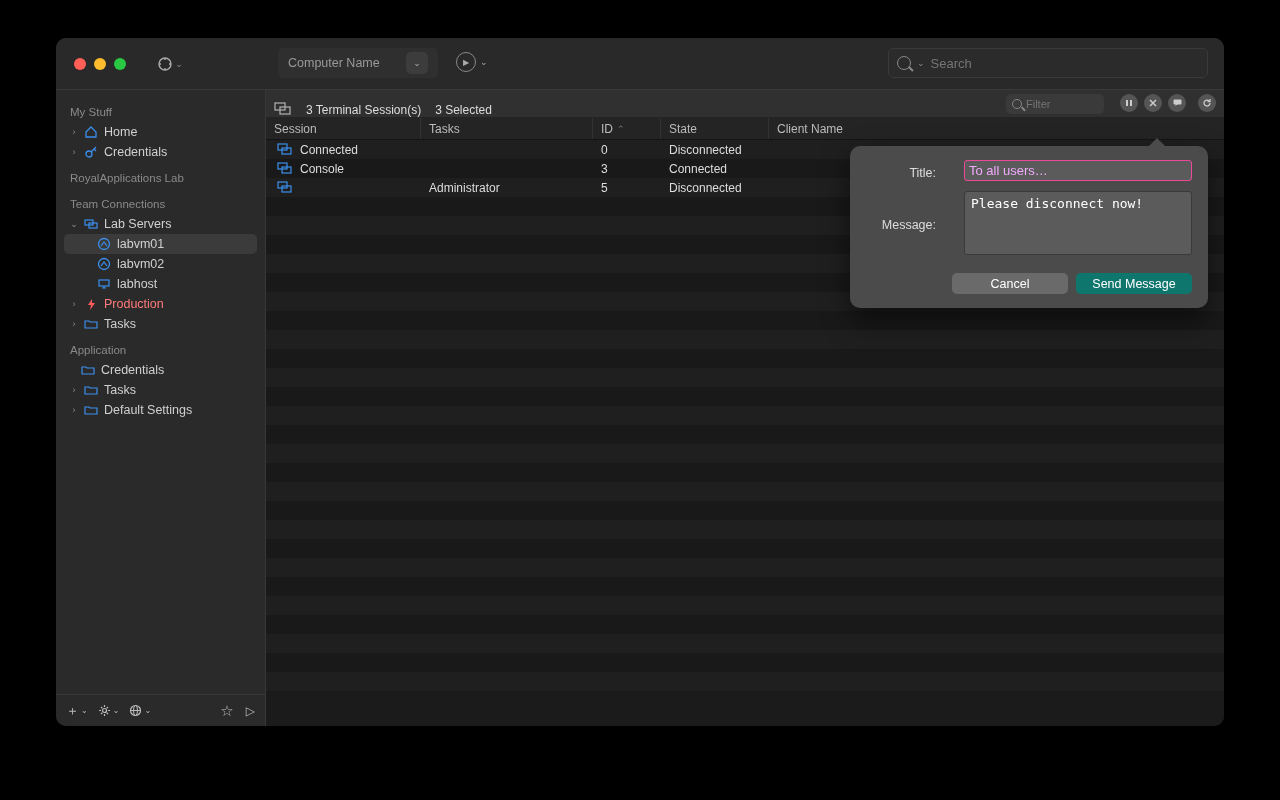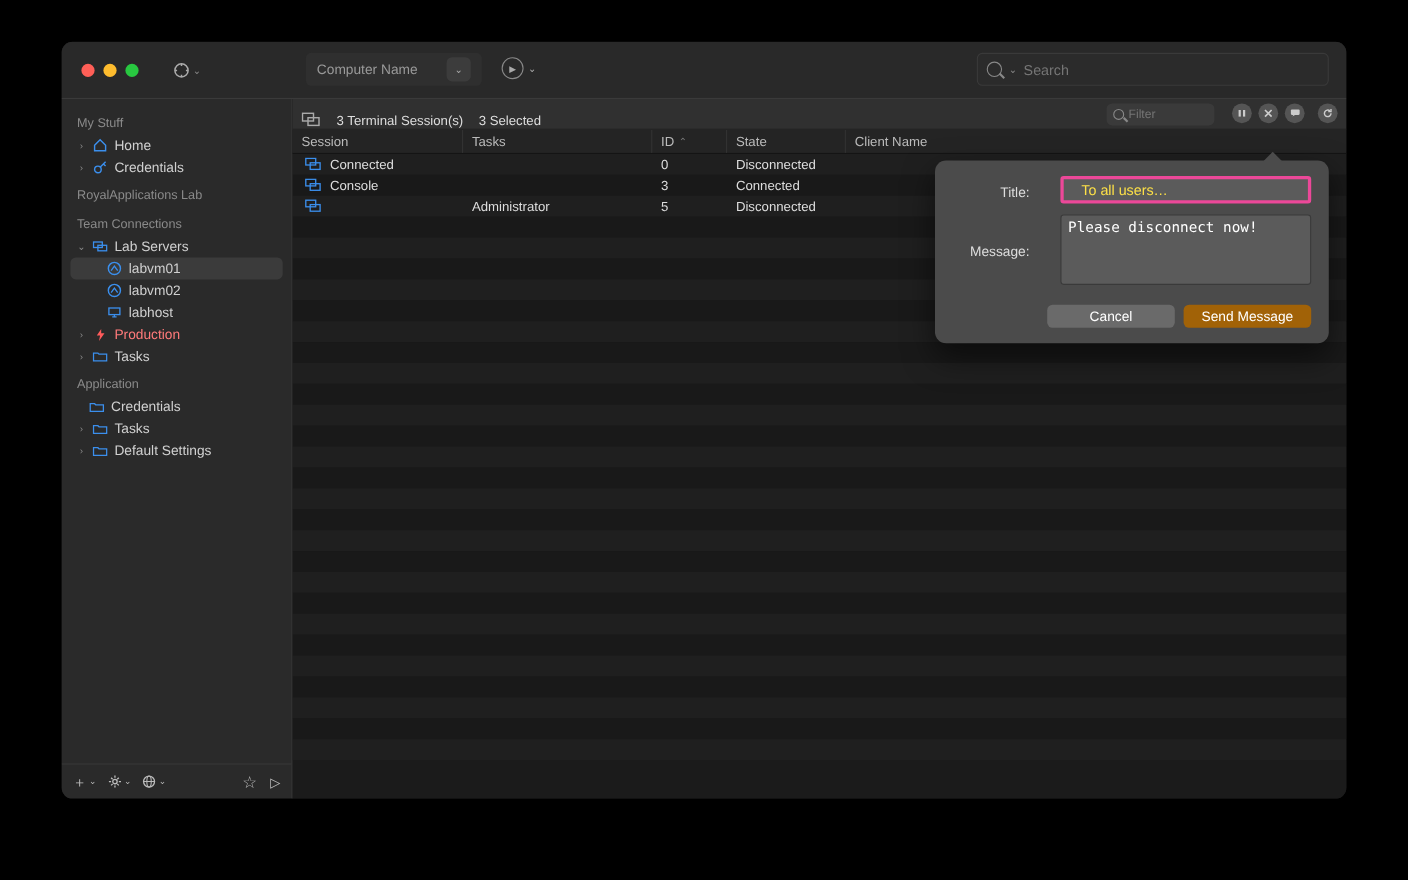--- a/index.html
+++ b/index.html
@@ -134,25 +134,25 @@
     width:358px; background:#4b4b4b; border-radius:10px;
     box-shadow:0 12px 28px rgba(0,0,0,.55); z-index:20; color:#ddd;
     padding:14px 16px 14px 16px;
   }
   .popover:before{
     content:"";position:absolute;top:-8px;right:42px;
     border-left:9px solid transparent;border-right:9px solid transparent;border-bottom:9px solid #4b4b4b;
   }
   .prow{display:flex;align-items:center;margin-bottom:10px;gap:28px}
   .plabel{width:70px;text-align:right;color:#ddd;padding-top:4px;font-size:12.5px}
-  .pinput{flex:1;background:#5b5b5b;border:3px solid #ec4899;border-radius:3px;padding:2px 16px;color:#fde047;font-size:13px}
+  .pinput{flex:1;background:#5b5b5b;border:1px solid #ec4899;border-radius:3px;padding:2px 4px;color:#f0abfc;font-size:13px}
   .ptext{flex:1;background:#5b5b5b;border:1px solid #3a3a3a;border-radius:3px;padding:4px 6px;color:#fff;font-size:13px;height:64px;resize:none}
   .pbtns{display:flex;justify-content:flex-end;gap:8px;margin-top:18px}
   .pbtn{width:116px;height:21px;border:none;border-radius:5px;background:#6a6a6a;color:#fff;font-size:12.5px;cursor:pointer}
-  .pbtn.primary{background:#a16207}
+  .pbtn.primary{background:#0f766e}
 
   svg{display:block}
 </style>
 </head>
 <body>
 
 <div class="window">
 
   <div class="titlebar">
     <div class="traffic">

